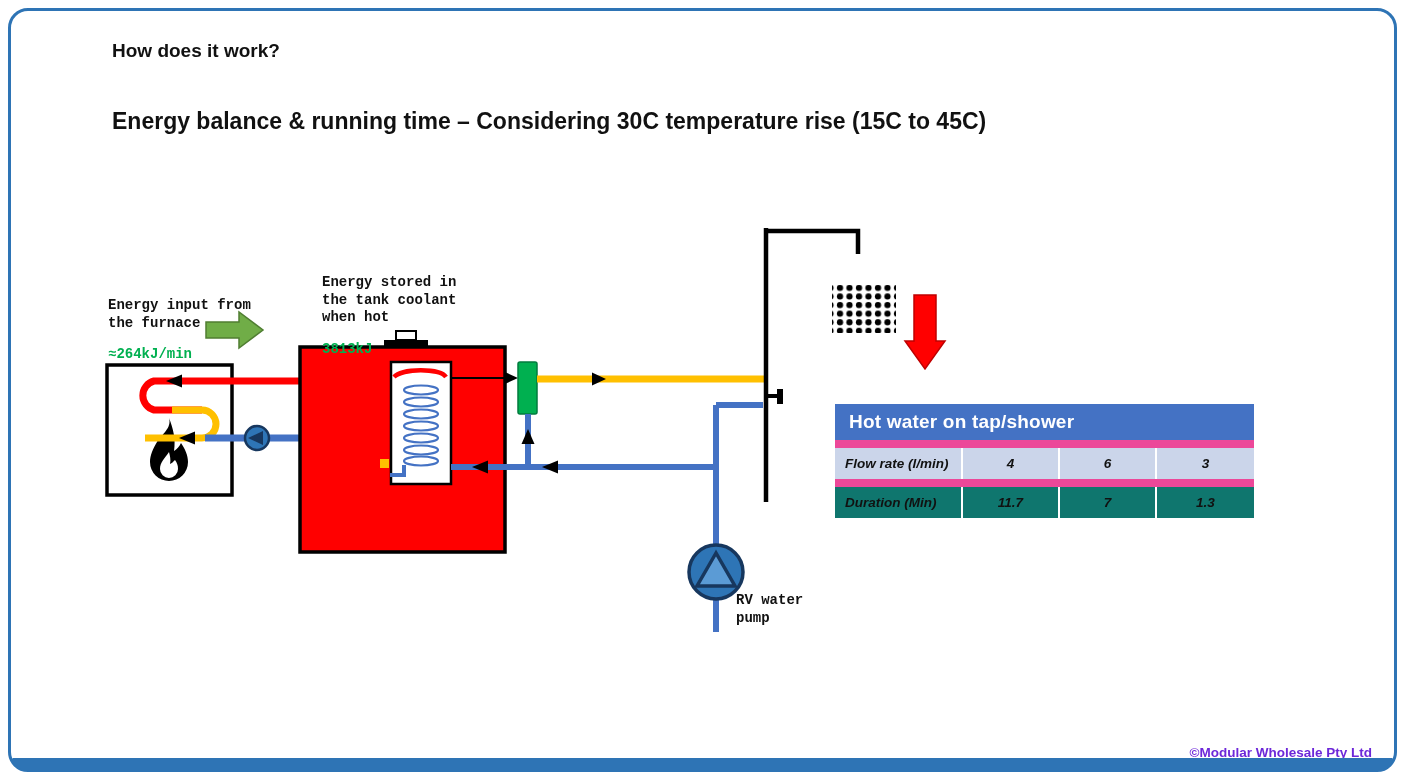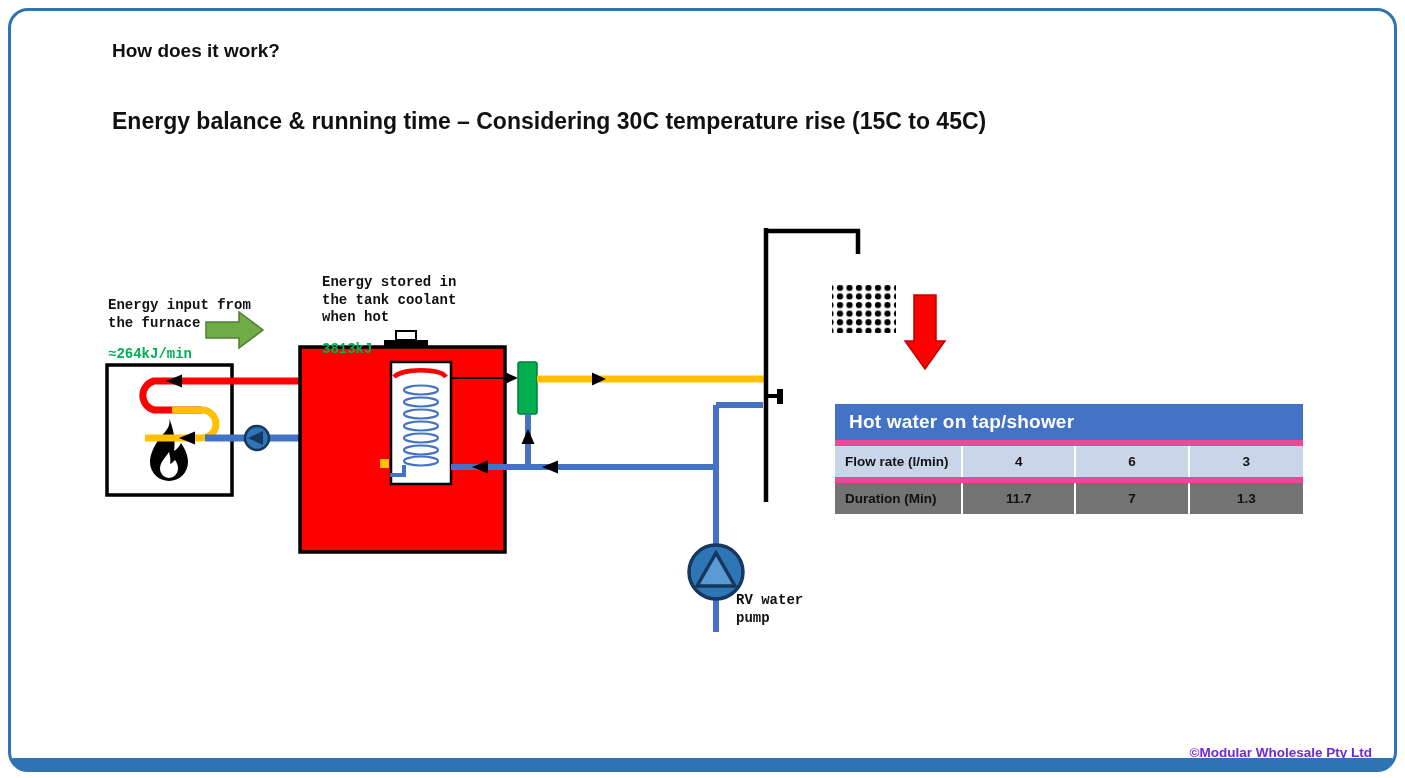--- a/index.html
+++ b/index.html
@@ -6,26 +6,26 @@
   .slide { position:relative; width:1405px; height:778px; background:#fff; overflow:hidden; }
   .frame { position:absolute; left:8px; top:8px; right:8px; bottom:6px;
            border:3px solid #2E74B5; border-radius:20px; }
   .bottom-bar { position:absolute; left:12px; right:12px; bottom:9px; height:11px;
                 background:#2E74B5; border-radius:2px 2px 14px 14px; }
   .title { position:absolute; left:112px; top:40px; font-size:19px; font-weight:bold; color:#111; }
   .subtitle { position:absolute; left:112px; top:108px; font-size:23px; font-weight:bold; color:#111; }
   .diagram-svg { position:absolute; left:0; top:0; }
   .lbl { position:absolute; font-size:14px; font-weight:bold; color:#111; line-height:1.25;font-family:Liberation Mono, monospace; }
   .value-green { color:#00B050; margin-top:14px; }
-  .tbl { position:absolute; left:835px; top:404px; width:468px; }
+  .tbl { position:absolute; left:835px; top:404px; width:419px; }
   .tbl-header { background:#4472C4; color:#fff; font-weight:bold; font-size:19px;
                 padding:7px 14px; letter-spacing:.2px; }
-  .tbl-row { display:grid; grid-template-columns:128px 1fr 1fr 1fr; border-top:6px solid #ec4899; }
+  .tbl-row { display:grid; grid-template-columns:128px 1fr 1fr 1fr; border-top:8px solid #ec4899;font-style:italic; }
   .tbl-row.r0 { background:#CBD5EA; }
-  .tbl-row.r1 { background:#737373; }
+  .tbl-row.r1 { background:#0f766e; }
   .tbl-cell { font-size:13.5px; font-weight:bold; color:#111; padding:8px 10px;
               border-right:2px solid #fff; }
   .tbl-cell:last-child { border-right:none; }
   .tbl-cell.val { text-align:center; }
   .footer { position:absolute; right:33px; top:745px; font-size:13.5px; font-weight:bold; color:#6d28d9; }
 </style>
 </head>
 <body>
 
 <div class="slide">

